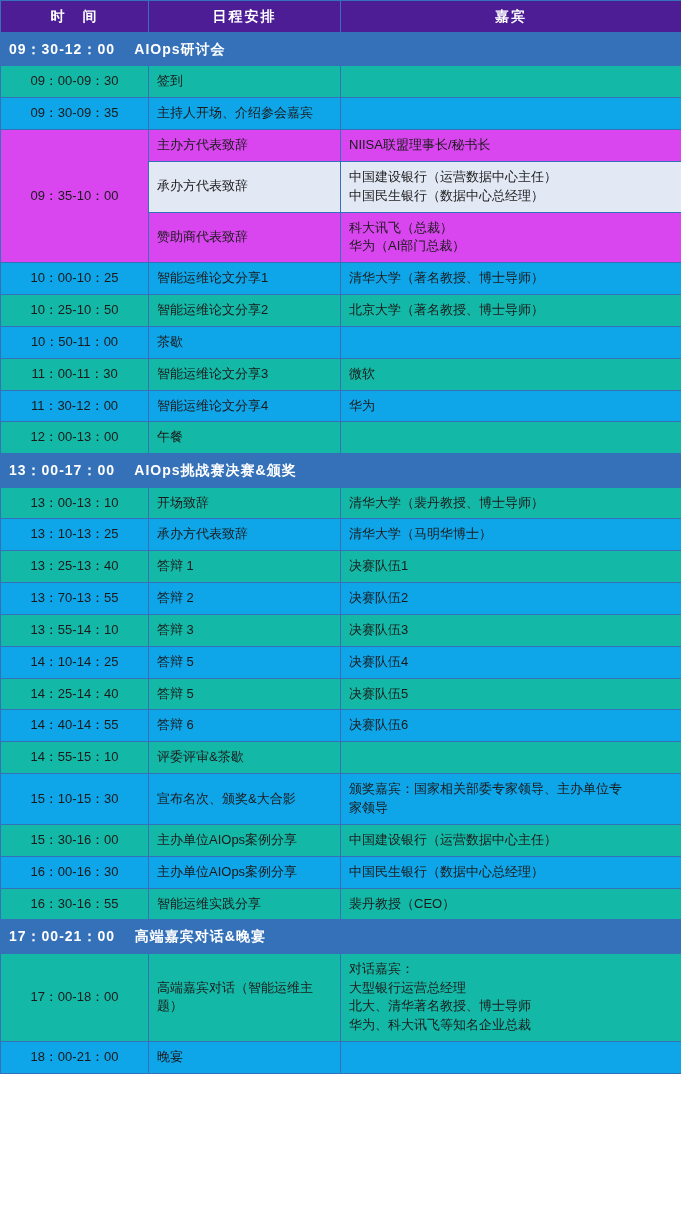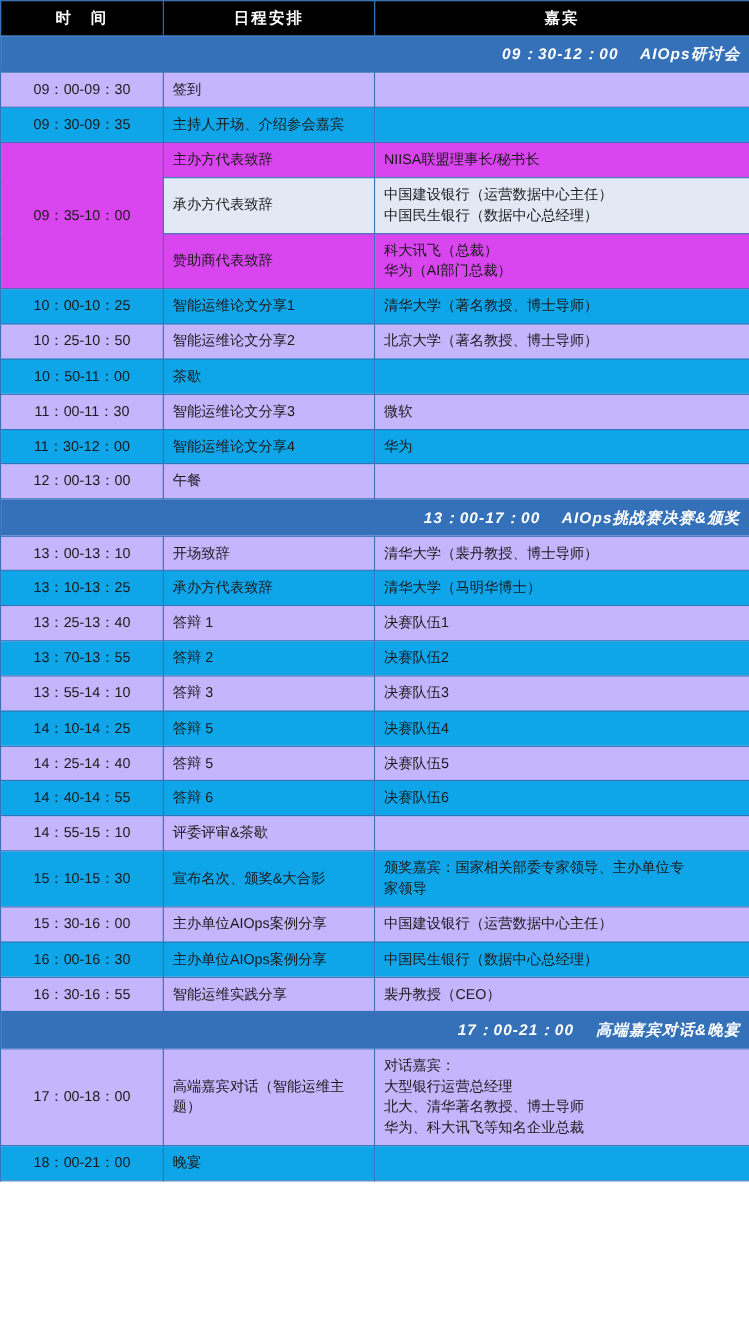--- a/index.html
+++ b/index.html
@@ -19,51 +19,50 @@
     border-collapse: collapse;
     table-layout: fixed;
     font-size: 13px;
     color: #1a1a1a;
   }
   table.schedule col.col-time { width: 148px; }
   table.schedule col.col-agenda { width: 192px; }
   table.schedule col.col-guest { width: 341px; }
 
   th.head {
-    background: #000000;
+    background: #4c1d95;
     color: #ffffff;
     font-weight: bold;
     font-size: 14px;
     height: 32px;
     border: 1px solid #3471b8;
     letter-spacing: 2px;
   }
   tr.section td {
     background: #3471b8;
     color: #ffffff;
     font-weight: bold;
     font-size: 14px;
     height: 28px;
-    text-align: right;
+    text-align: left;
     border: 1px solid #3471b8;
     letter-spacing: 1px;
-    font-style: italic;
   }
   td {
     border: 1px solid #3471b8;
     padding: 6px 8px;
     vertical-align: middle;
     line-height: 1.45;
   }
   td.time {
     text-align: center;
     white-space: nowrap;
   }
   tr.alt td { background: #0ea5e9; }
-  tr.plain td { background: #c4b5fd; }
+  tr.plain td { background: #14b8a6; }
   td.alt-cell { background: #e3e8f5; }
   td.plain-cell { background: #d946ef; }
   .multiline div { white-space: nowrap; }
 </style>
 </head>
 <body>
 
 <table class="schedule">
   <colgroup>
     <col class="col-time">

